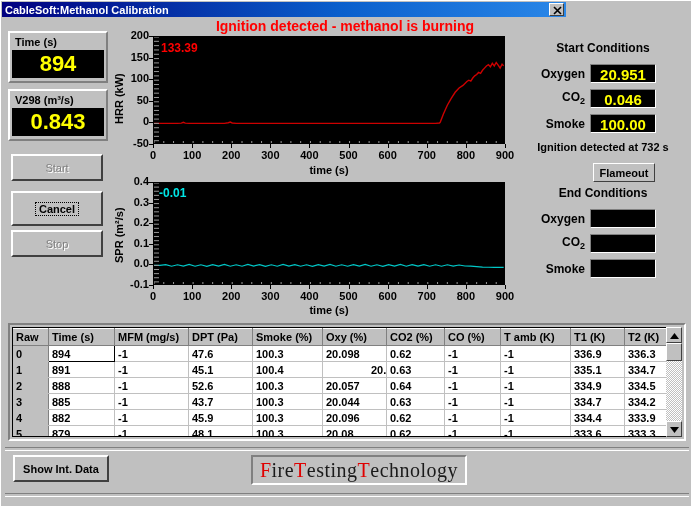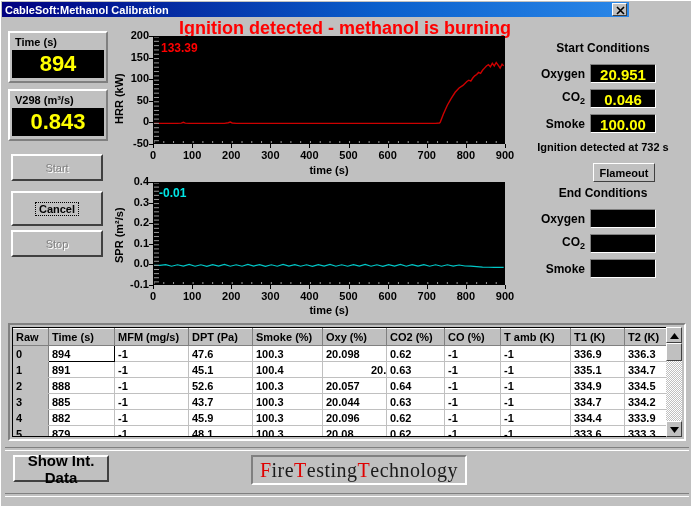--- a/index.html
+++ b/index.html
@@ -22,21 +22,21 @@
     width: 692px;
     height: 507px;
     background: #c0c0c0;
     border: 1px solid #ffffff;
     box-sizing: border-box;
   }
   
   .titlebar {
     position: absolute;
     left: 1px; top: 1px;
-    width: 627px;
+    width: 564px;
     height: 15px;
     background: linear-gradient(to right, #000080 0%, #0a5fcc 60%, #2a87e8 100%);
     display: flex;
     align-items: center;
     justify-content: space-between;
   }
   .titlebar .ttl {
     color: #ffffff;
     font-weight: bold;
     font-size: 11px;
@@ -58,21 +58,21 @@
   }
   .closebtn svg { position:absolute; left:3px; top:2px; }
   
   .alert {
     position: absolute;
     left: 0; top: 17px;
     width: 688px;
     text-align: center;
     color: #ff0000;
     font-weight: bold;
-    font-size: 18px;
+    font-size: 14px;
   }
   
   .readout {
     position: absolute;
     width: 100px;
     border-top: 2px solid #ffffff;
     border-left: 2px solid #ffffff;
     border-right: 2px solid #808080;
     border-bottom: 2px solid #808080;
     background: #c0c0c0;
@@ -319,21 +319,21 @@
     border-left: 1px solid #ffffff;
     border-right: 1px solid #404040;
     border-bottom: 1px solid #404040;
     box-sizing: border-box;
     cursor: default;
   }
   .sbtn-down { position:absolute; bottom:0; left:0; }
   
   #btn-showint {
     left: 12px; top: 454px; width: 96px; height: 27px;
-    font-size: 15px; font-weight: bold;
+    font-size: 11px; font-weight: bold;
   }
   #logo {
     position: absolute;
     left: 250px; top: 454px;
     width: 216px; height: 30px;
     background: #c0c0c0;
     border-top: 2px solid #808080;
     border-left: 2px solid #808080;
     border-right: 2px solid #ffffff;
     border-bottom: 2px solid #ffffff;

